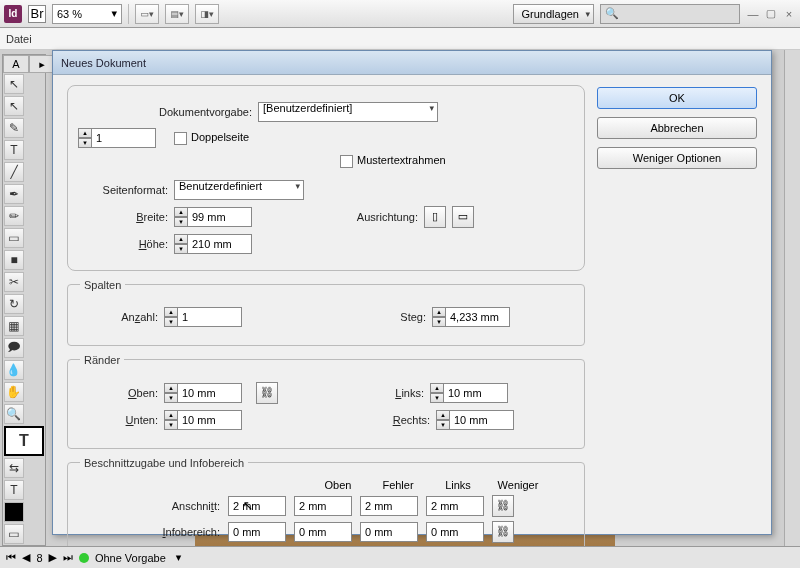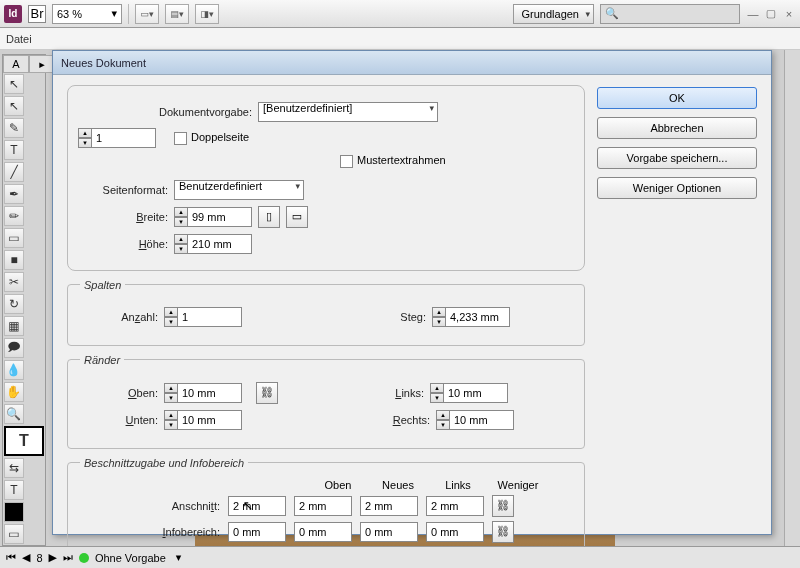--- a/index.html
+++ b/index.html
@@ -44,21 +44,21 @@
 .spin { display: flex; align-items: center; }
 .spin .arrows { width: 14px; height: 20px; display: flex; flex-direction: column; }
 .spin .arrows .ar { flex: 1; background: linear-gradient(#f4f4f4,#ddd); border: 1px solid #888; display: flex; align-items: center; justify-content: center; font-size: 7px; }
 .spin input { width: 64px; height: 20px; border: 1px solid #888; border-left: none; padding: 0 4px; background: #fff; }
 
 .check { width: 13px; height: 13px; border: 1px solid #888; background: #fff; display: inline-block; margin-right: 4px; vertical-align: middle; }
 
 .icon-btn { width: 22px; height: 22px; border: 1px solid #888; background: linear-gradient(#fff,#e4e4e4); display: flex; align-items: center; justify-content: center; font-size: 11px; }
 
 fieldset { border: 1px solid #bbb; border-radius: 4px; padding: 10px 12px 12px; margin-top: 8px; }
-fieldset legend { padding: 0 4px; color: #333; font-style: italic; }
+fieldset legend { padding: 0 4px; color: #333; }
 
 .cols-hdr { display: flex; margin-left: 228px; }
 .cols-hdr span { width: 60px; text-align: center; }
 
 .grid-row { display: flex; align-items: center; gap: 8px; margin: 4px 0; }
 .ginput { width: 58px; height: 20px; border: 1px solid #888; background: #fff; padding: 0 4px; display: flex; align-items: center; }
 
 .status-bar { position: absolute; bottom: 0; left: 0; right: 0; height: 22px; background: #e4e4e4; border-top: 1px solid #999; display: flex; align-items: center; padding: 0 6px; gap: 6px; font-size: 10px; }
 .status-green { width: 10px; height: 10px; background: #3c3; border-radius: 50%; }
 
@@ -174,20 +174,21 @@
           </div>
           <div class="row">
             <div class="lbl" style="width:90px"><span class="lbl-u">B</span>reite:</div>
             <div class="spin">
                 <div class="arrows">
                   <div class="ar">▴</div>
                   <div class="ar">▾</div>
                 </div>
                 <input value="99 mm" style="">
               </div>
+            <div class="lbl" style="width:160px">Ausrichtung:</div>
             <div class="icon-btn">▯</div>
             <div class="icon-btn">▭</div>
           </div>
           <div class="row">
             <div class="lbl" style="width:90px"><span class="lbl-u">H</span>öhe:</div>
             <div class="spin">
                 <div class="arrows">
                   <div class="ar">▴</div>
                   <div class="ar">▾</div>
                 </div>
@@ -257,21 +258,21 @@
                 </div>
                 <input value="10 mm" style="">
               </div>
           </div>
         </fieldset>
 
         <fieldset>
           <legend>Beschnittzugabe und Infobereich</legend>
           <div class="cols-hdr">
             <span>Oben</span>
-            <span>Neues</span>
+            <span>Fehler</span>
             <span>Links</span>
             <span>Weniger</span>
           </div>
           <div class="grid-row">
             <div class="lbl" style="width:140px">Anschni<span class="lbl-u">t</span>t:</div>
             <div class="ginput">
                 <span>2 mm</span>
                 <span style="position:relative;left:-18px;font-size:13px">↖</span>
               </div>
             <div class="ginput">
@@ -303,23 +304,20 @@
           </div>
         </fieldset>
       </div>
 
       <div class="dialog-right">
         <div class="btn btn-primary">
             <span>OK</span>
           </div>
         <div class="btn">
             <span>Abbrechen</span>
-          </div>
-        <div class="btn">
-            <span>Vorgabe speichern...</span>
           </div>
         <div class="btn">
             <span>Weniger Optionen</span>
           </div>
       </div>
     </div>
   </div>
 
   <div class="status-bar">
     <span>⏮</span>

